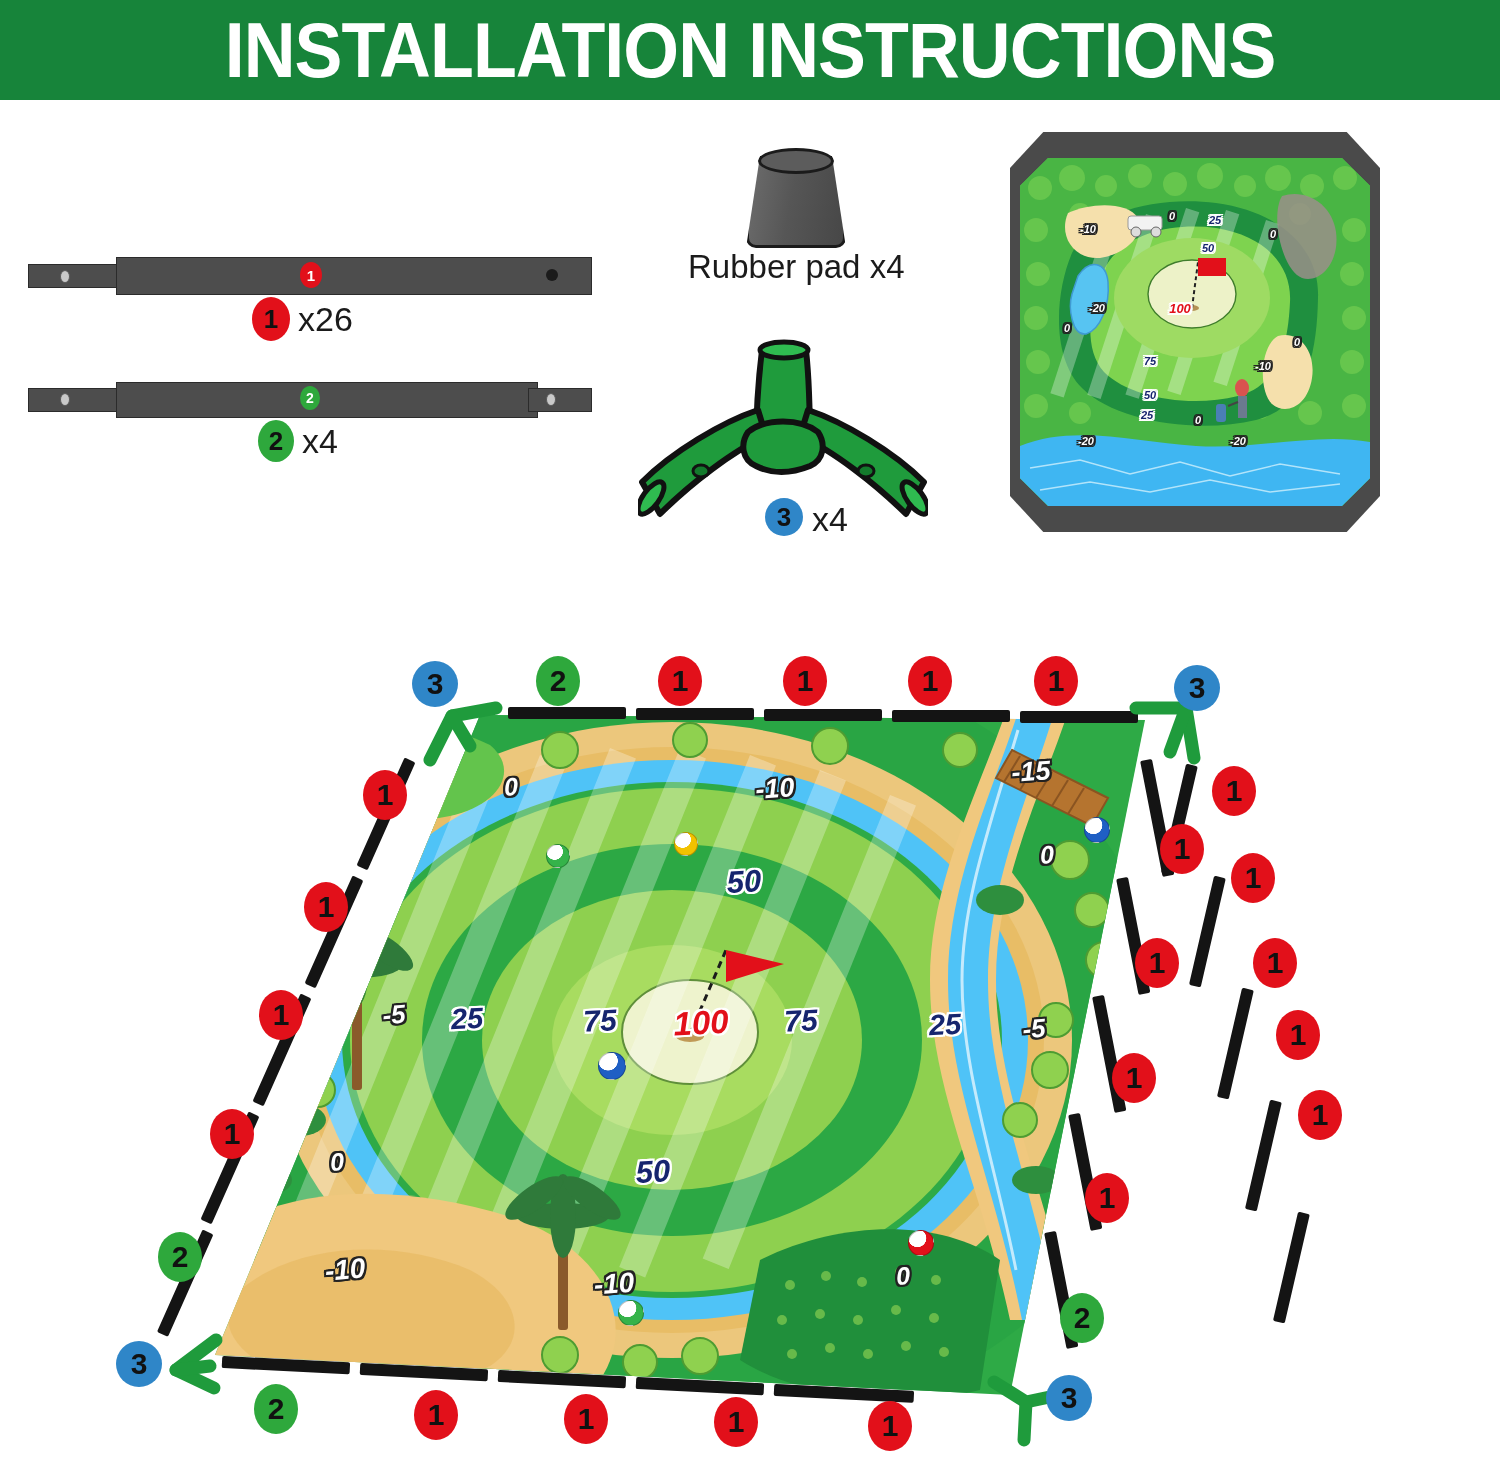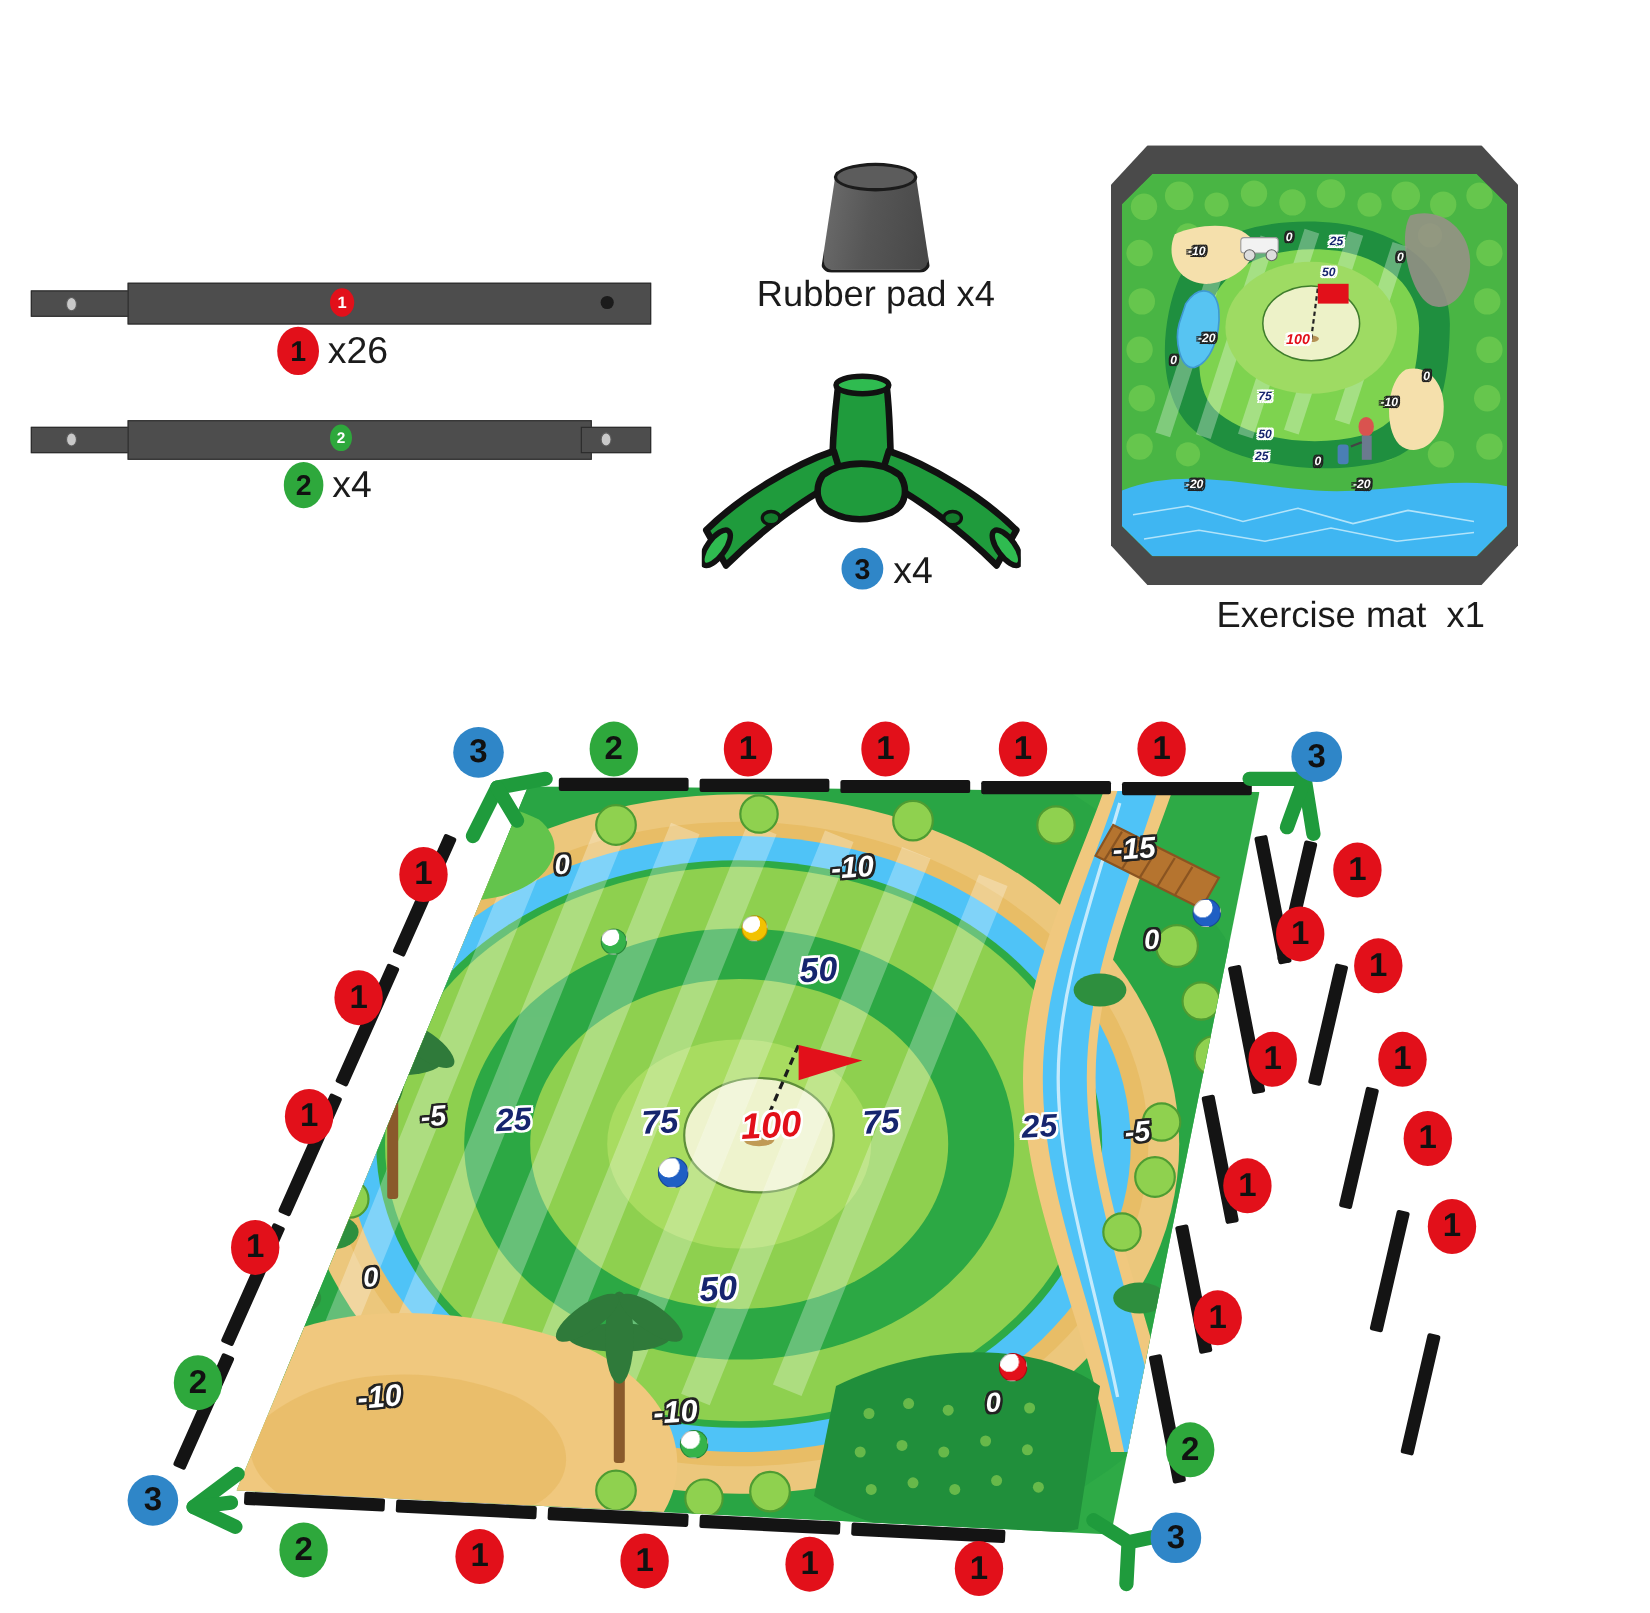--- a/index.html
+++ b/index.html
@@ -136,20 +136,23 @@
   
   .corner{position:absolute;}
 
   .ball{position:absolute;border-radius:50%;border:1px solid rgba(0,0,0,.25);}
 </style>
 </head>
 <body>
 
 <div id="page">
 
+  <div class="header">
+    <div class="header-title">INSTALLATION INSTRUCTIONS</div>
+  </div>
 
   <div class="parts">
 
     <div class="pole-wrap" style="left:28px;top:152px;width:560px;height:46px;">
       <div class="pole-thin" style="left:0;top:12px;width:96px;height:22px;"></div>
       <div class="pole-thick" style="left:88px;top:5px;width:474px;height:36px;"></div>
       <div class="pole-hole hole-light" style="left:32px;top:18px;width:8px;height:11px;"></div>
       <div class="pole-hole hole-dark" style="left:518px;top:17px;width:12px;height:12px;"></div>
       <div class="badge red mini" style="left:272px;top:10px;width:22px;height:26px;font-size:15px;">
         <span>1</span>
@@ -284,21 +287,20 @@
             <div class="score neg" style="left: 277px; top: 184px; font-size: 11px; transform: translate(-50%, -50%);">0</div>
             <div class="score neg" style="left: 243px; top: 208px; font-size: 11px; transform: translate(-50%, -50%);">-10</div>
             <div class="score pos" style="left: 130px; top: 237px; font-size: 11px; transform: translate(-50%, -50%);">50</div>
             <div class="score pos" style="left: 127px; top: 257px; font-size: 11px; transform: translate(-50%, -50%);">25</div>
             <div class="score neg" style="left: 178px; top: 262px; font-size: 11px; transform: translate(-50%, -50%);">0</div>
             <div class="score neg" style="left: 66px; top: 283px; font-size: 11px; transform: translate(-50%, -50%);">-20</div>
             <div class="score neg" style="left: 218px; top: 283px; font-size: 11px; transform: translate(-50%, -50%);">-20</div>
           </div>
       </div>
     </div>
-    <div class="caption" style="left:1106px;top:440px;">Exercise mat  x1</div>
   </div>
 
   <div class="assembly">
 
     <div class="mat-shape" style="left:0;top:0;width:1500px;height:846px;
                 clip-path:polygon(480px 95px, 1145px 100px, 1010px 775px, 215px 735px);">
       <svg width="1500" height="846" viewBox="0 0 1500 846">
         <defs>
           <linearGradient id="fairwaystripe" x1="0" y1="0" x2="1" y2="1">
             <stop offset="0" stop-color="#ffffff" stop-opacity=".18"></stop>

